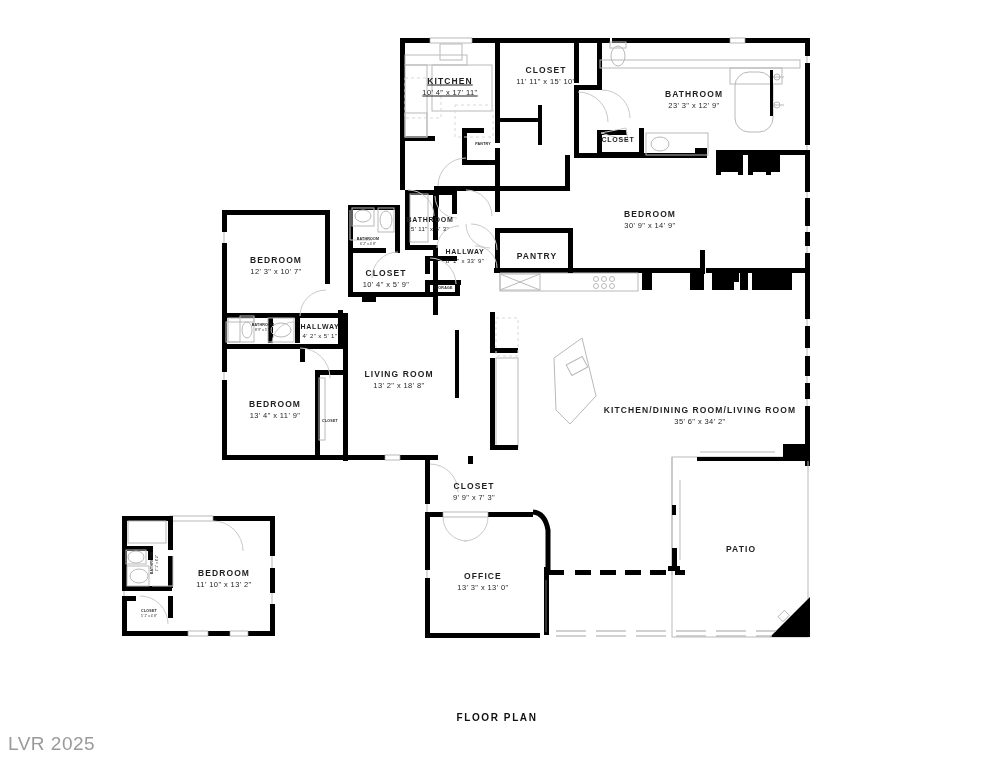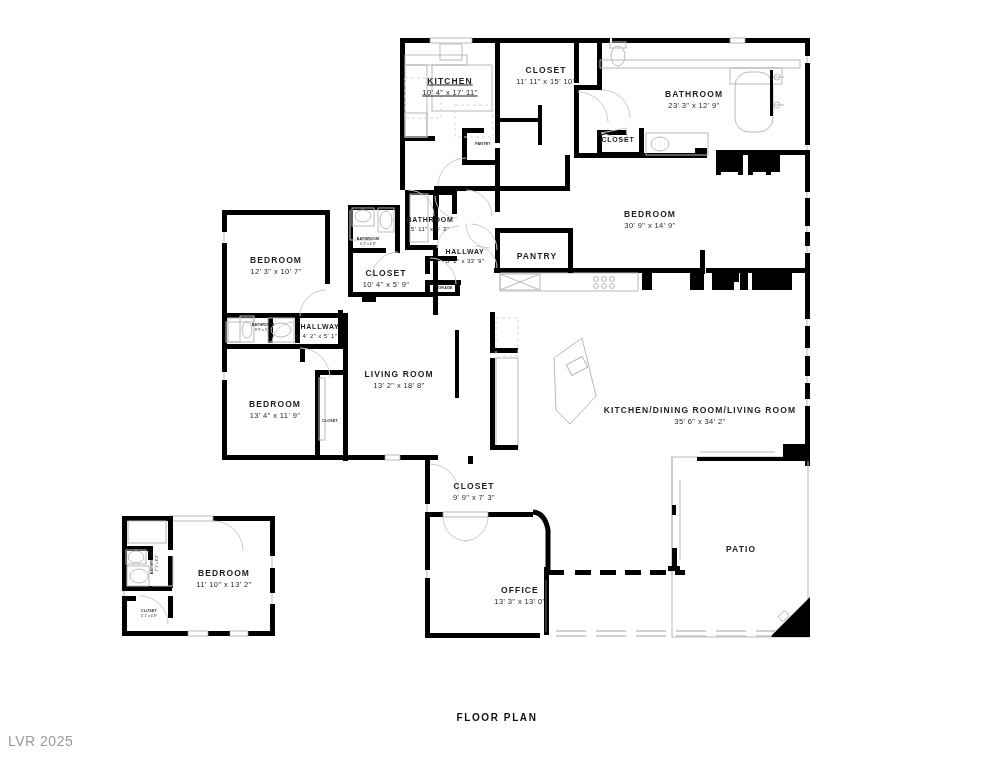--- a/index.html
+++ b/index.html
@@ -16,21 +16,21 @@
 
   .lbl.big .nm{font-size:8.5px;}
   .lbl.mid .nm{font-size:7px;letter-spacing:.8px;}
   .lbl.mid .dm{font-size:6px;}
   .lbl.micro .nm{font-size:3.6px;letter-spacing:.2px;}
   .lbl.micro .dm{font-size:3.3px;letter-spacing:0;}
   .lbl.vert{transform:translate(-50%,-50%) rotate(-90deg);}
 
   #title{position:absolute;left:497px;top:712px;transform:translateX(-50%);
          font-size:10px;font-weight:700;letter-spacing:1.6px;color:#111;}
-  #wmark{position:absolute;left:8px;top:733px;font-size:14px;
+  #wmark{position:absolute;left:8px;top:733px;font-size:19px;
          font-weight:400;letter-spacing:.5px;color:#9a9a9a;}
 </style>
 </head>
 <body>
 
 <svg id="plan" viewBox="0 0 994 768">
   <defs>
     <style>
       .w   { fill:#000; }
       .thin{ fill:none; stroke:#b9b9b9; stroke-width:1; }
@@ -444,21 +444,21 @@
       <span class="nm">CLOSET</span>
     </div>
     <div class="lbl big" style="left: 700px; top: 415px;">
       <span class="nm">KITCHEN/DINING ROOM/LIVING ROOM</span>
       <span class="dm">35' 6" x 34' 2"</span>
     </div>
     <div class="lbl big" style="left: 474px; top: 491px;">
       <span class="nm">CLOSET</span>
       <span class="dm">9' 9" x 7' 3"</span>
     </div>
-    <div class="lbl big" style="left: 483px; top: 595px; margin-left: 37px;">
+    <div class="lbl big" style="left: 483px; top: 581px;">
       <span class="nm">OFFICE</span>
       <span class="dm">13' 3" x 13' 0"</span>
     </div>
     <div class="lbl big" style="left: 741px; top: 549px; text-align: center;">
       <span class="nm">PATIO</span>
     </div>
     <div class="lbl big" style="left: 224px; top: 578px;">
       <span class="nm">BEDROOM</span>
       <span class="dm">11' 10" x 13' 2"</span>
     </div>

